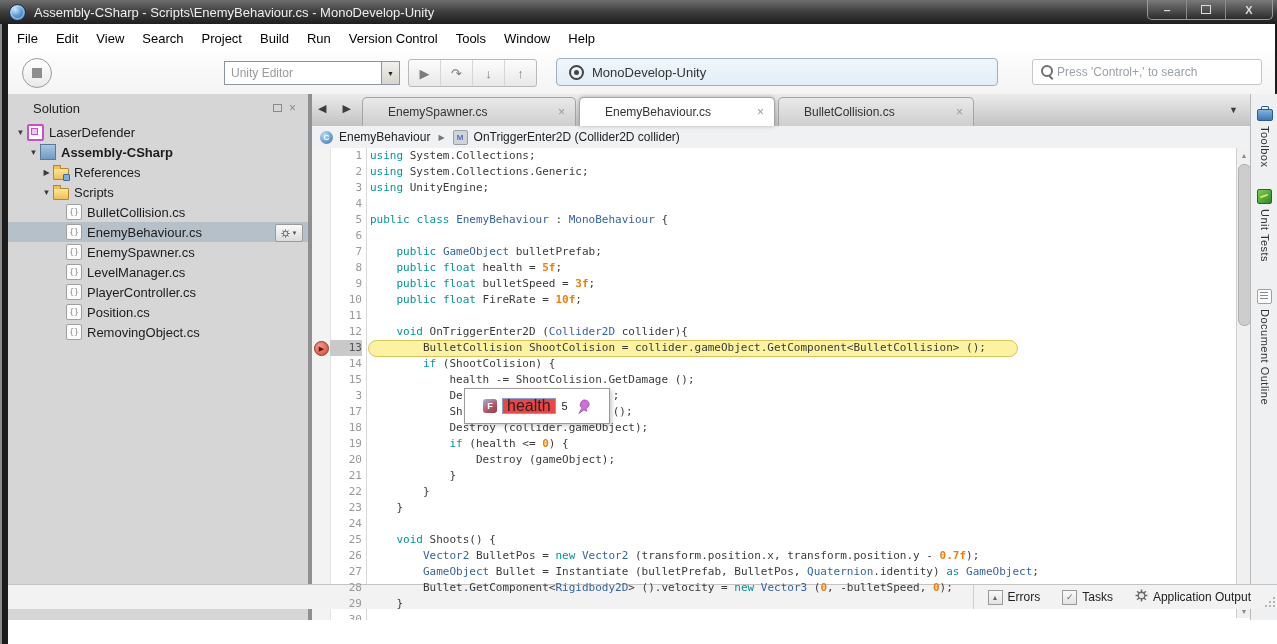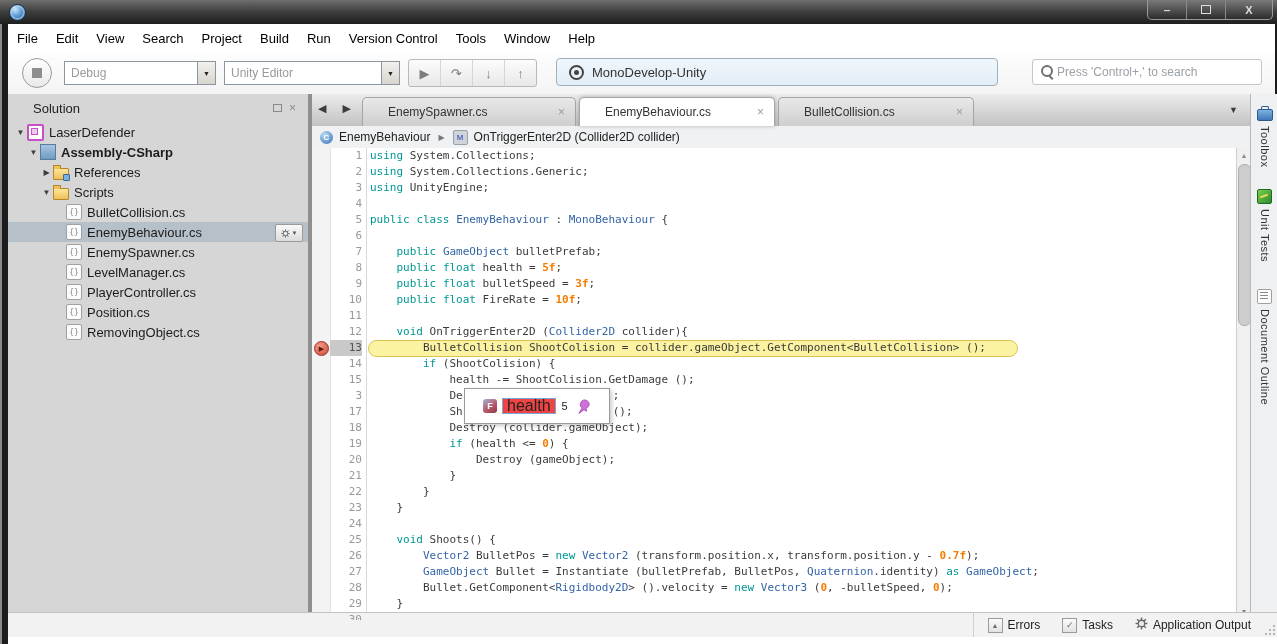--- a/index.html
+++ b/index.html
@@ -147,40 +147,41 @@
     border-radius:2px;position:relative;margin-top:3px;}
   .ic-toolbox::before{content:"";position:absolute;left:3px;top:-4px;width:6px;height:3px;
     border:1px solid #2a5a8c;border-bottom:none;border-radius:2px 2px 0 0;}
   .ic-unittest{width:13px;height:13px;background:linear-gradient(135deg,#7ccf4f,#2d8a2d);border:1px solid #226a22;
     border-radius:2px;position:relative;}
   .ic-unittest::after{content:"";position:absolute;left:2px;top:5px;width:8px;height:2px;background:#eede5a;transform:rotate(-20deg);}
   .ic-outline{width:13px;height:13px;background:#fdfdfd;border:1px solid #a0a0a0;border-radius:2px;position:relative;}
   .ic-outline::after{content:"";position:absolute;left:2px;top:2px;width:8px;height:1px;background:#8a8a8a;
     box-shadow:0 3px 0 #8a8a8a,0 6px 0 #8a8a8a;}
   
-  #statusbar{position:absolute;left:8px;top:612px;width:1269px;height:24px;background:#f2f2f2;
+  #statusbar{position:absolute;left:8px;top:584px;width:1269px;height:24px;background:#f2f2f2;
     border-top:1px solid #c3c3c3;display:flex;align-items:center;justify-content:flex-end;font-size:12px;color:#222;}
   #status-buttons{display:flex;align-items:center;height:100%;border-left:1px solid #cfcfcf;padding-left:14px;margin-right:26px;gap:22px;}
   .sbtn{display:flex;align-items:center;gap:5px;}
   .ic-errors{width:13px;height:13px;border:1px solid #9a9a9a;background:linear-gradient(#fafafa,#e2e2e2);
     display:flex;align-items:center;justify-content:center;font-size:7px;color:#6a6a6a;}
   .ic-tasks{width:13px;height:13px;border:1px solid #9a9a9a;background:linear-gradient(#fafafa,#e2e2e2);
     display:flex;align-items:center;justify-content:center;font-size:9px;color:#6a6a6a;}
   .grip{position:absolute;right:2px;bottom:2px;width:10px;height:10px;}
   .grip::after{content:"";position:absolute;right:0;bottom:0;width:2px;height:2px;background:#b5b5b5;
     box-shadow:-4px 0 0 #b5b5b5,-8px 0 0 #b5b5b5,0 -4px 0 #b5b5b5,-4px -4px 0 #b5b5b5,0 -8px 0 #b5b5b5;}
   #splitter{position:absolute;left:308px;top:94px;width:4px;height:526px;background:#8f8f8f;border-right:1px solid #555;}
 </style>
 </head>
 <body>
 
 <div id="screen" style="--kw: #009695; --ty: #3364A4; --num: #F57D00; --plain: #3a3a3a;">
 
   <div id="titlebar">
     <span class="app-icon"></span>
+    <span>Assembly-CSharp - Scripts\EnemyBehaviour.cs - MonoDevelop-Unity</span>
     <div id="win-controls">
       <div class="winbtn">‒</div>
       <div class="winbtn">
           <span class="sqg"></span>
         </div>
       <div class="winbtn close">X</div>
     </div>
   </div>
 
   <div id="edge-left"></div>
@@ -197,24 +198,20 @@
       <span class="menu-item">Version Control</span>
       <span class="menu-item">Tools</span>
       <span class="menu-item">Window</span>
       <span class="menu-item">Help</span>
     </div>
 
   <div id="toolbar">
     <div id="stop-btn">
         <i></i>
       </div>
-    <div class="combo" id="combo-config">
-      <span class="cval">Debug</span>
-      <span class="cbtn">▼</span>
-    </div>
     <div class="combo" id="combo-target">
       <span class="cval">Unity Editor</span>
       <span class="cbtn">▼</span>
     </div>
     <div id="debug-btns">
         <div class="dbtn">▶</div>
         <div class="dbtn">↷</div>
         <div class="dbtn">↓</div>
         <div class="dbtn">↑</div>
       </div>

